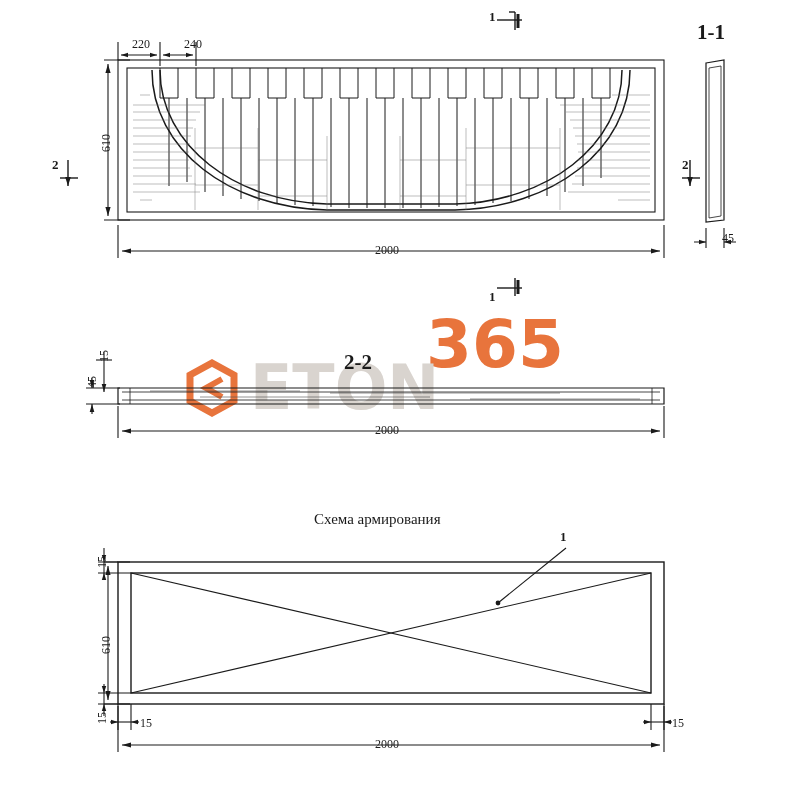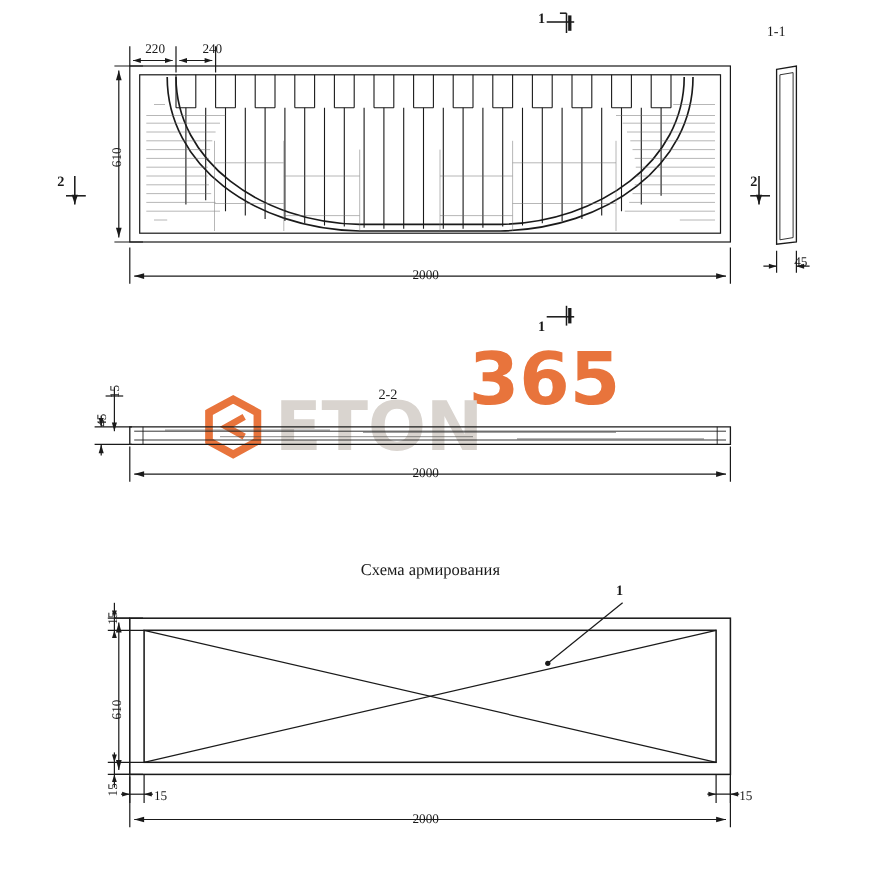--- a/index.html
+++ b/index.html
@@ -31,22 +31,22 @@
     font-size: 12px;
     color: #1a1a1a;
     white-space: nowrap;
     line-height: 1;
   }
   .txt.rot {
     transform: rotate(-90deg);
     transform-origin: left top;
   }
   .txt.big {
-    font-size: 13px;
-    font-weight: normal;
+    font-size: 21px;
+    font-weight: bold;
   }
   .txt.title {
     font-size: 15px;
   }
   .txt.mark {
     font-size: 13px;
     font-weight: bold;
   }
   
   #watermark {
@@ -290,21 +290,21 @@
   <div class="txt mark" style="left:682px; top:158px;">2</div>
 
   <div class="txt big" style="left:697px; top:22px;">1-1</div>
   <div class="txt" style="left:722px; top:232px;">45</div>
 
   <div class="txt big" style="left:344px; top:352px;">2-2</div>
   <div class="txt rot" style="left:86px; top:388px;">45</div>
   <div class="txt rot" style="left:98px; top:362px;">15</div>
   <div class="txt" style="left:375px; top:424px;">2000</div>
 
-  <div class="txt title" style="left:328px; top:512px;">Схема армирования</div>
+  <div class="txt title" style="left:314px; top:512px;">Схема армирования</div>
   <div class="txt rot" style="left:100px; top:654px;">610</div>
   <div class="txt rot" style="left:96px; top:568px;">15</div>
   <div class="txt rot" style="left:96px; top:724px;">15</div>
   <div class="txt" style="left:140px; top:717px;">15</div>
   <div class="txt" style="left:672px; top:717px;">15</div>
   <div class="txt" style="left:375px; top:738px;">2000</div>
   <div class="txt mark" style="left:560px; top:530px;">1</div>
 
 </div>
 

